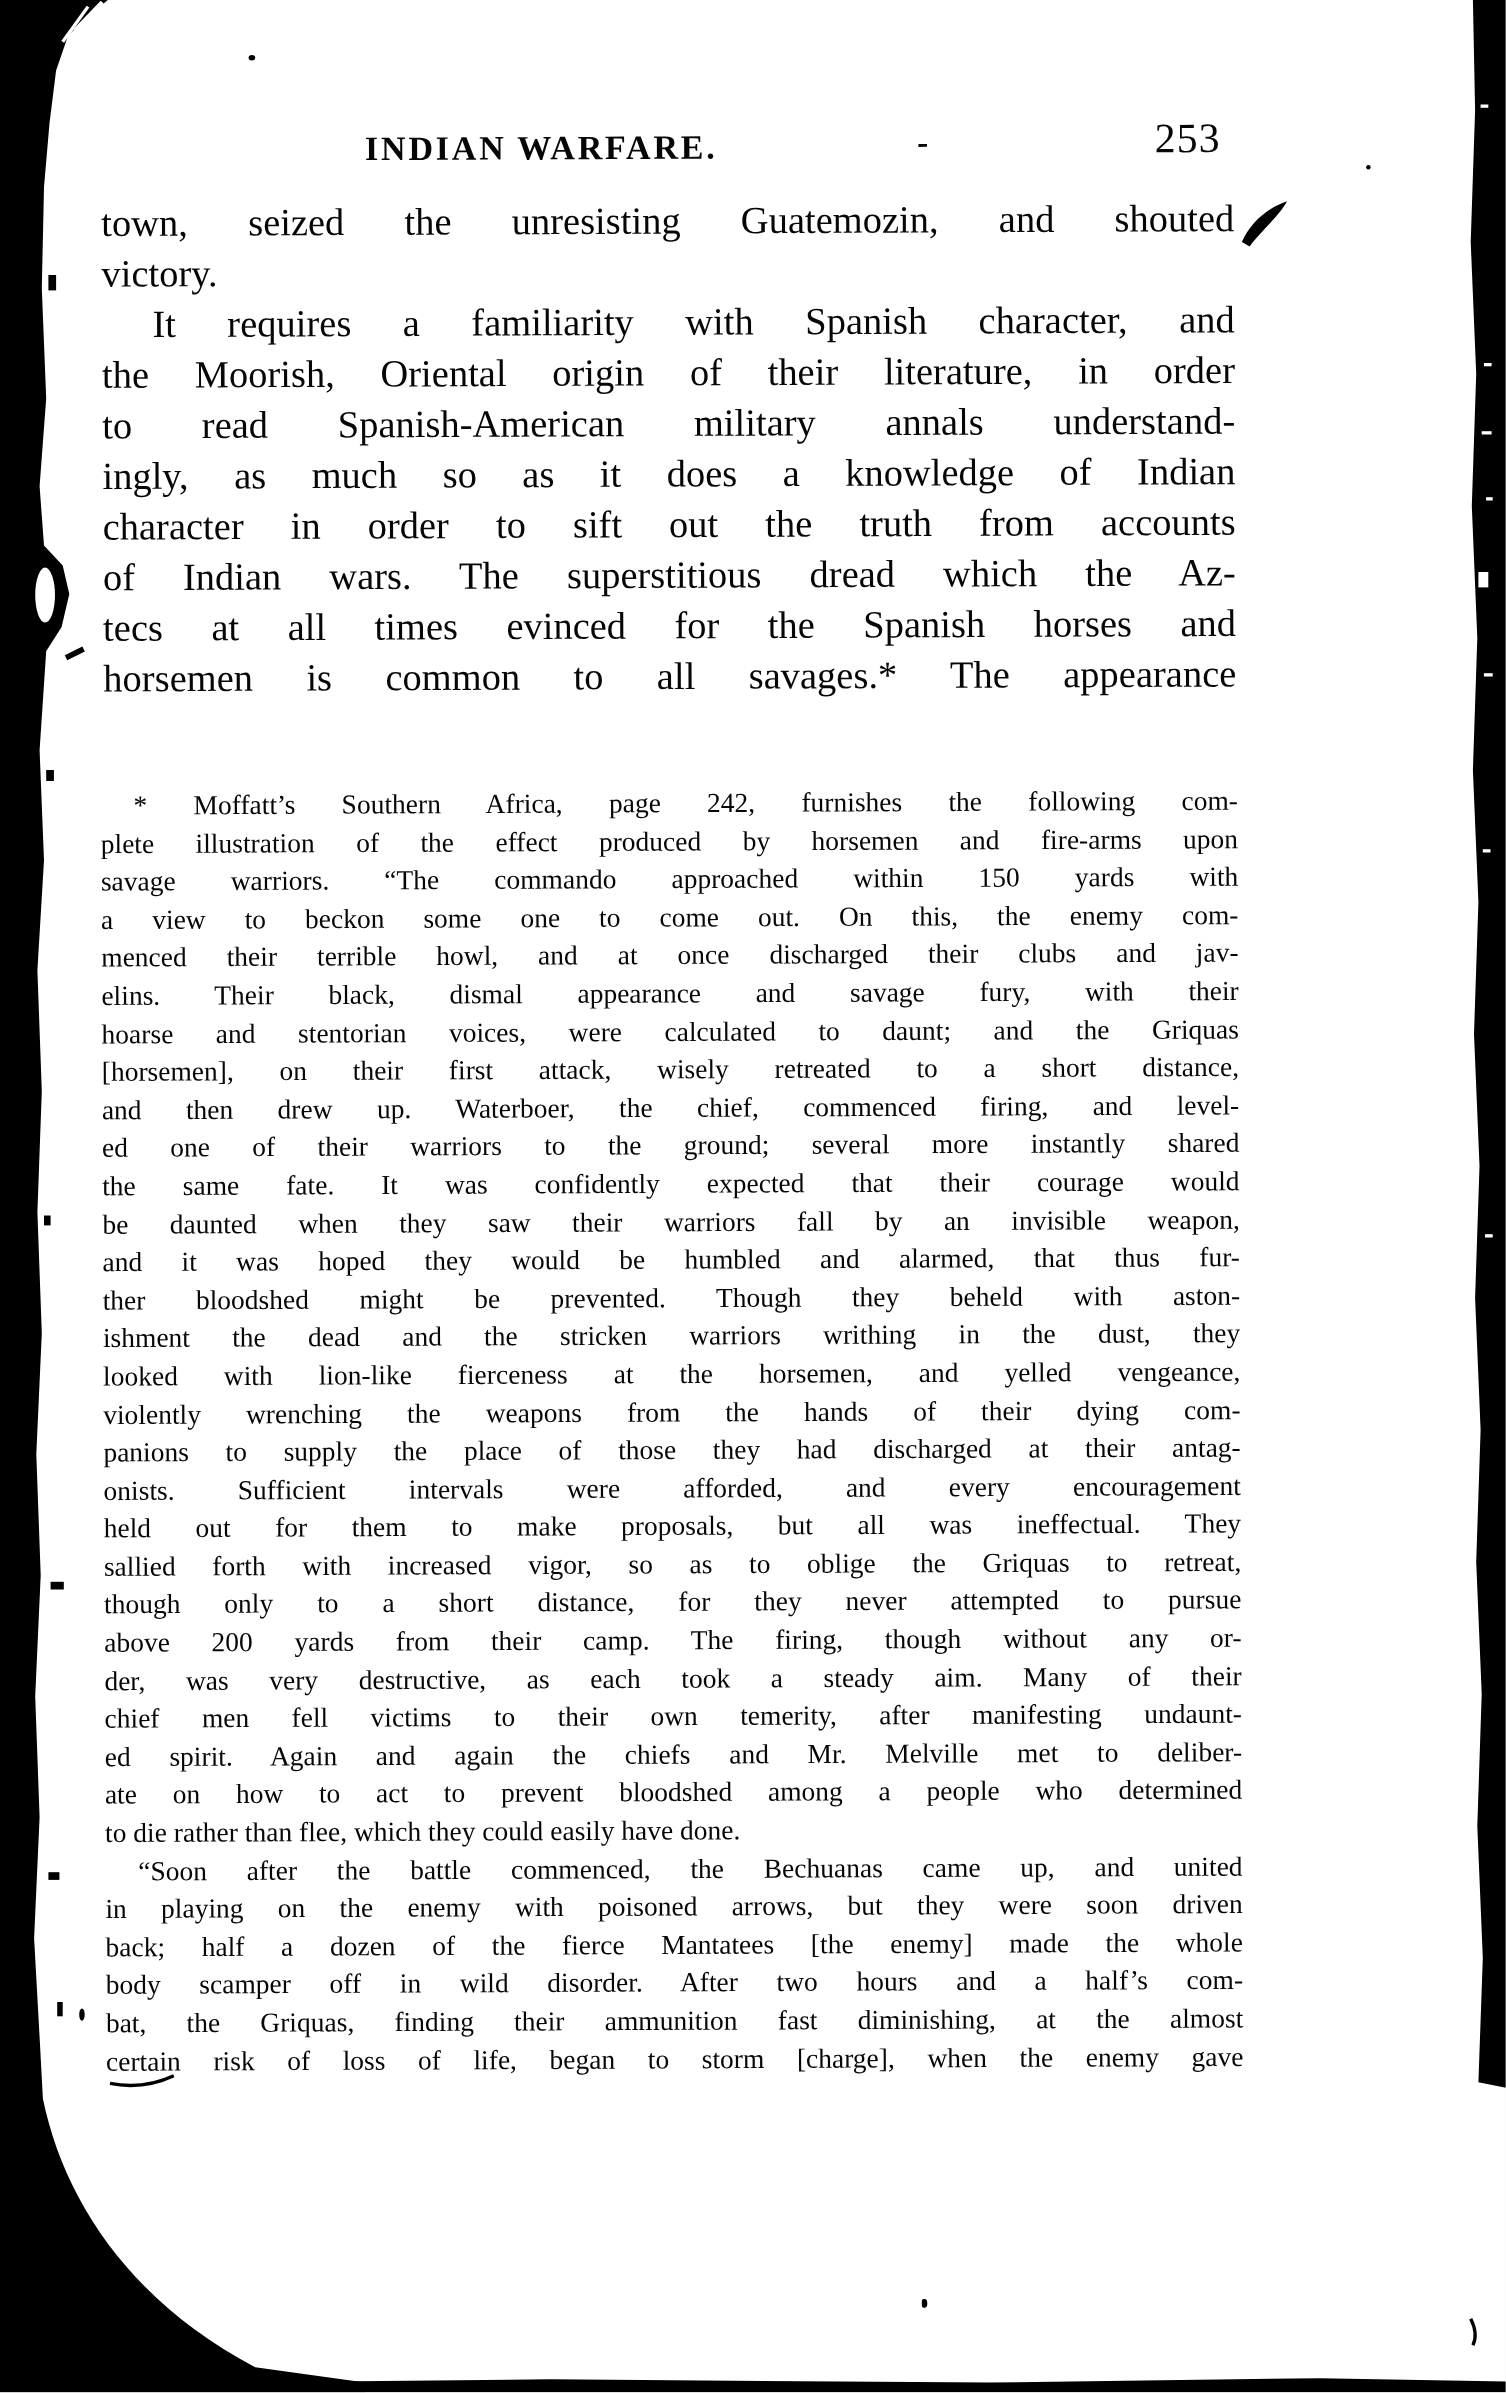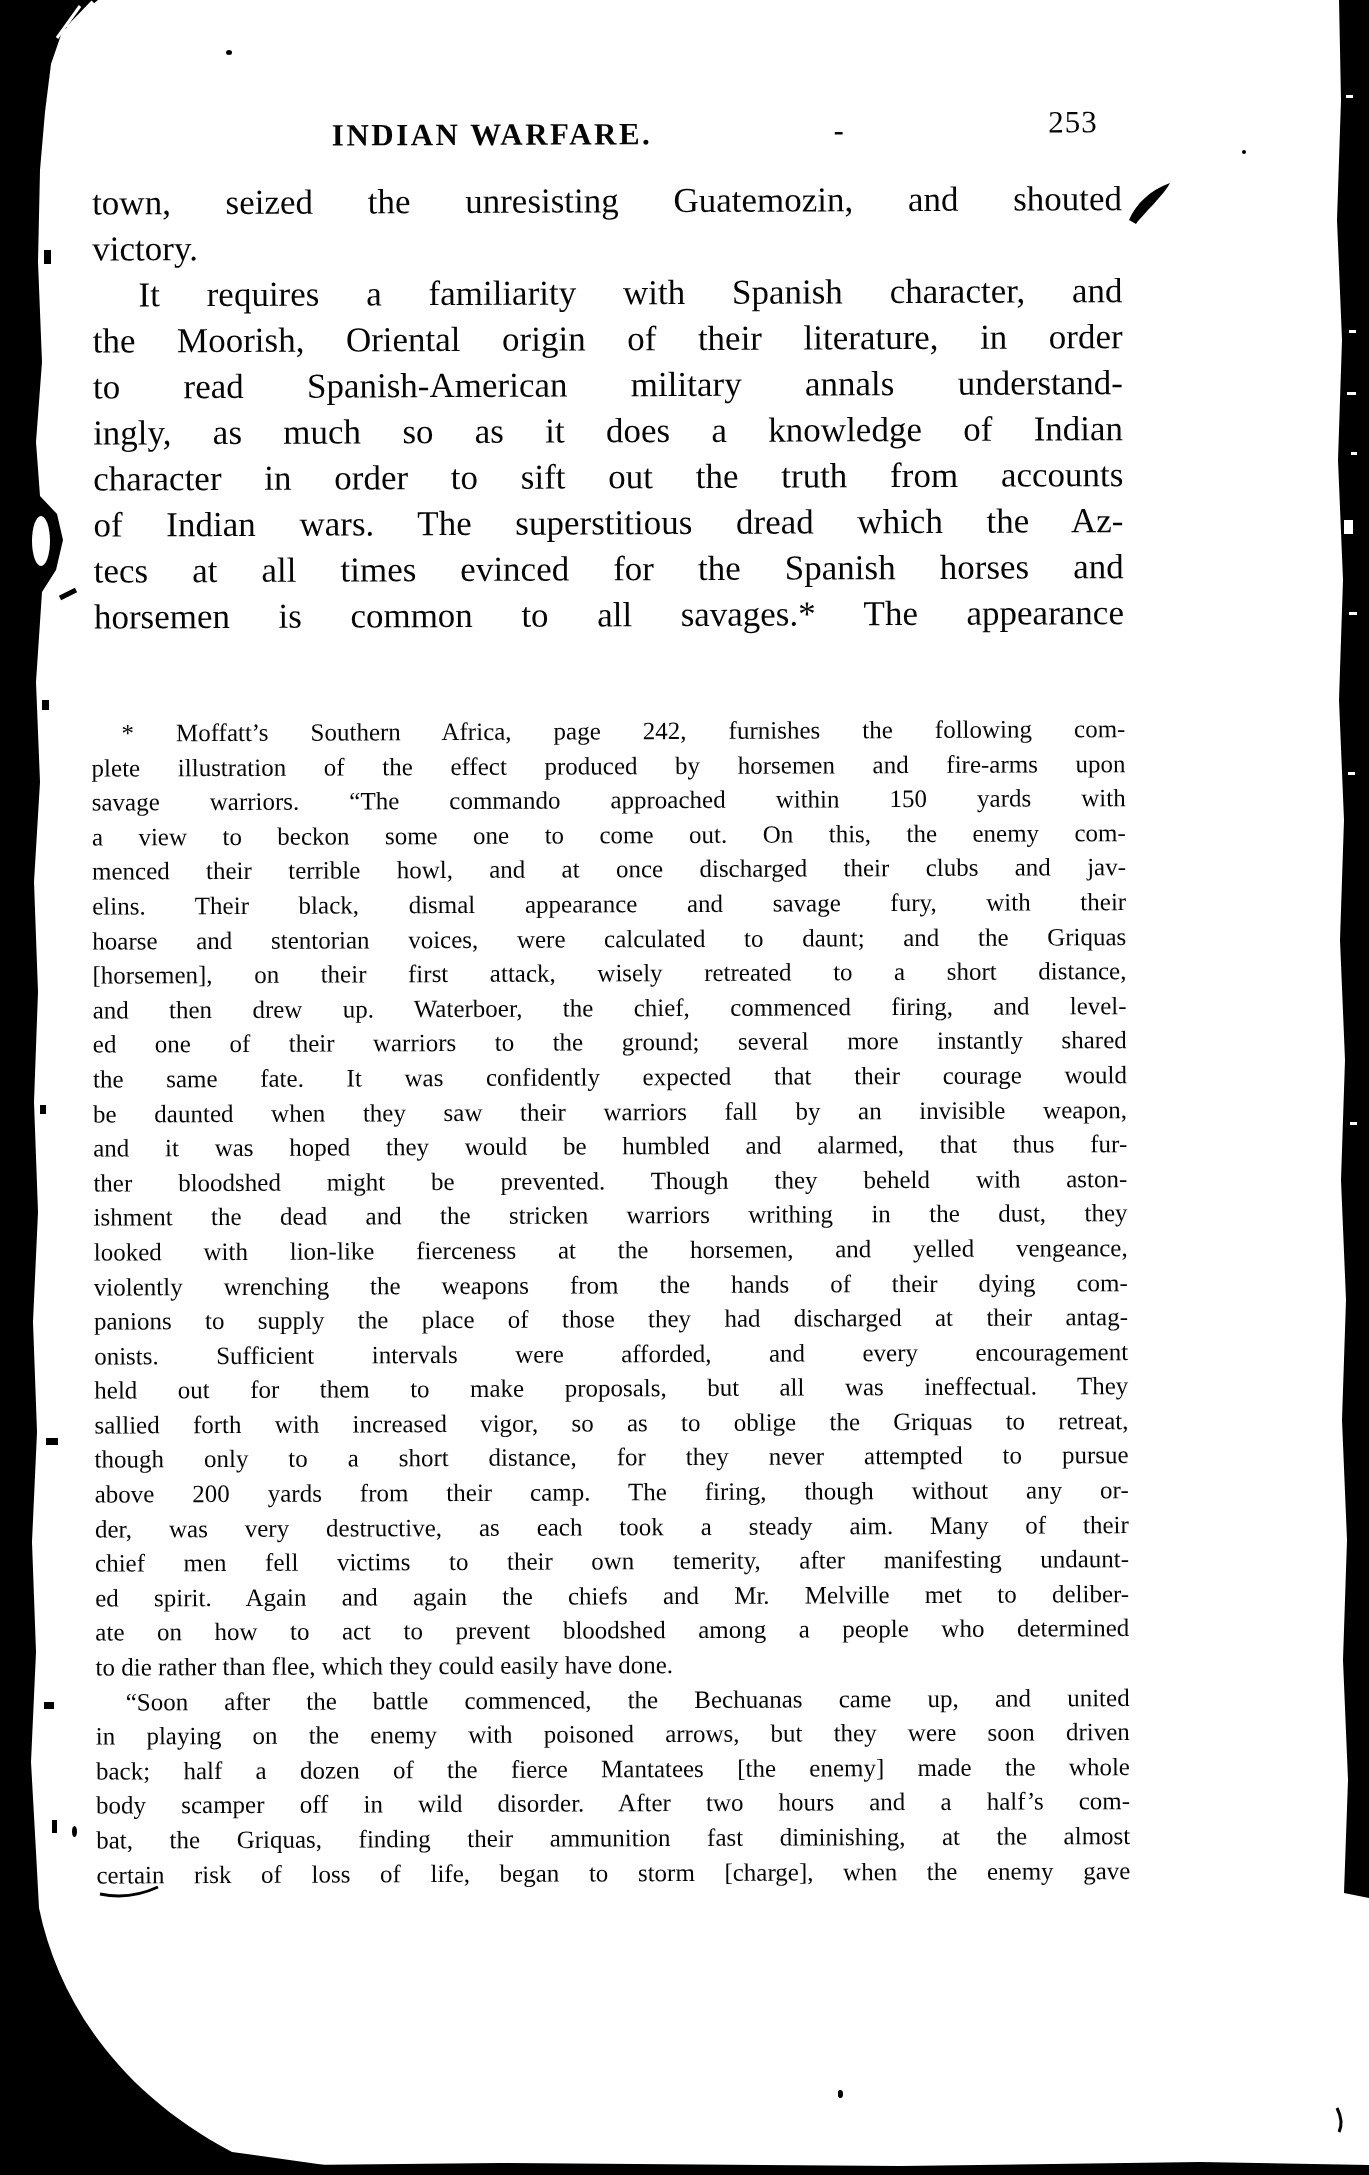--- a/index.html
+++ b/index.html
@@ -13,21 +13,21 @@
   }
   .scan{position:absolute;inset:0;transform:rotate(-0.25deg);transform-origin:50% 40%;}
   
   .header{position:absolute;left:95px;top:112px;width:1018px;height:60px;}
   .running-title{
     position:absolute;left:240px;top:4px;
     font-size:31px;letter-spacing:2.5px;font-weight:bold;
     white-space:nowrap;
   }
   .header-sep{position:absolute;left:742px;top:2px;font-size:30px;font-weight:bold;}
-  .page-number{position:absolute;right:12px;top:-6px;font-size:31px;letter-spacing:1px;}
+  .page-number{position:absolute;right:0;top:-6px;font-size:38px;letter-spacing:1px;}
   
   .main-text{
     position:absolute;left:95px;top:178px;width:1030px;
     font-size:35px;line-height:46px;
   }
   .main-text .indent{text-indent:46px;}
   
   .footnote{
     position:absolute;left:92px;top:714px;width:1034px;
     font-size:25px;line-height:34.6px;

